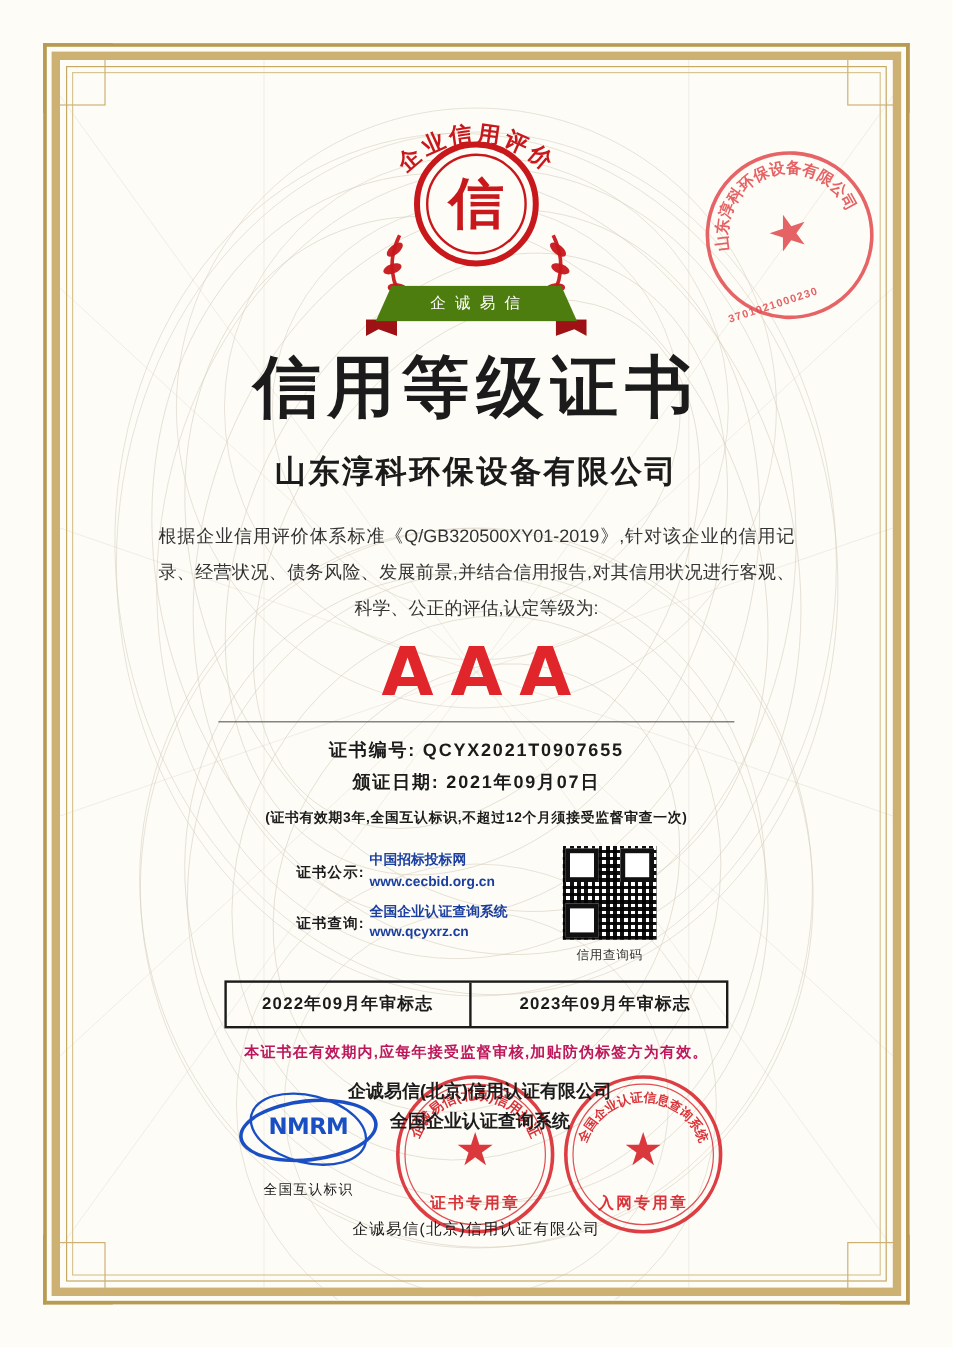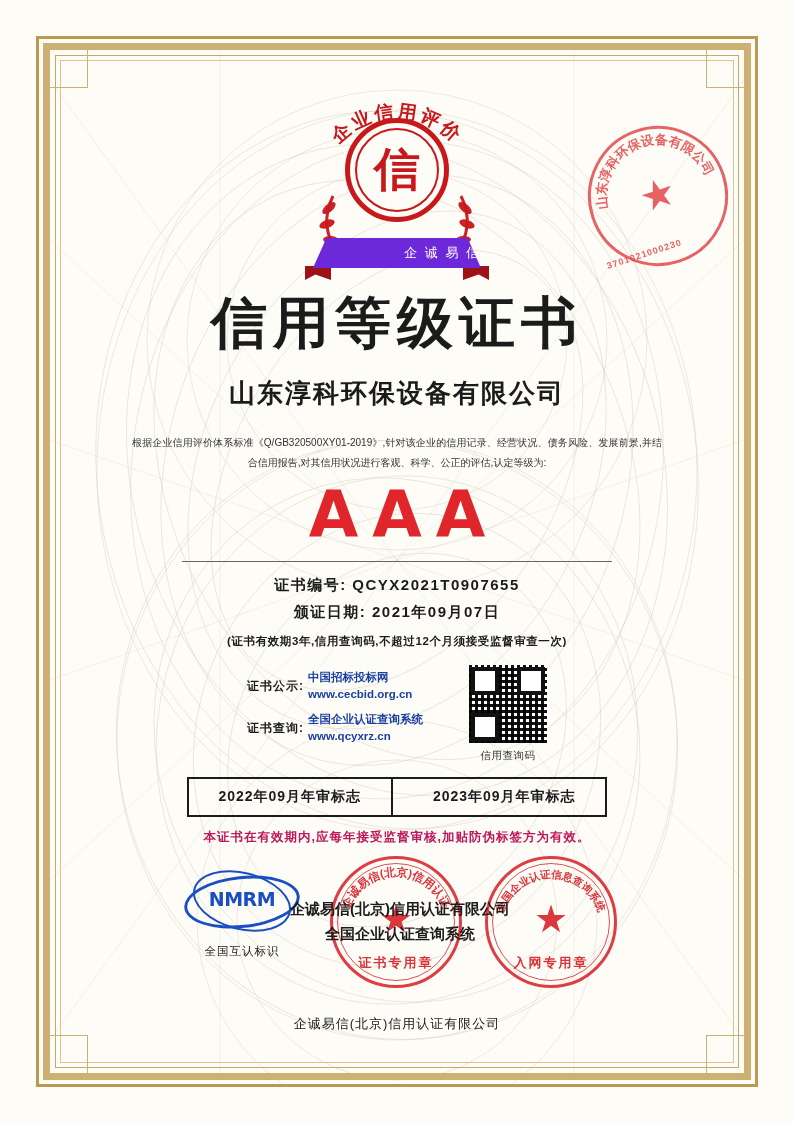--- a/index.html
+++ b/index.html
@@ -134,27 +134,26 @@
     color: #c8181c;
     line-height: 1;
   }
   .ribbon {
     position: absolute;
     left: 50%;
     transform: translateX(-50%);
     bottom: 8px;
     width: 168px;
     height: 30px;
-    background: #6d28d9;
+    background: #4d7c0f;
     color: #fff;
     font-size: 13px;
     letter-spacing: 2px;
     line-height: 30px;
     clip-path: polygon(8% 0, 92% 0, 100% 100%, 0 100%);
-    text-align: right;
   }
   .ribbon-tails {
     position: absolute;
     left: 50%;
     transform: translateX(-50%);
     bottom: -4px;
     width: 200px;
     height: 14px;
   }
   .ribbon-tails span {
@@ -179,31 +178,31 @@
     margin-top: 14px;
     font-size: 26px;
     font-weight: bold;
     letter-spacing: 2px;
     color: #1b1b1b;
   }
 
   .desc {
     margin: 22px auto 0;
     width: 530px;
-    font-size: 10px;
+    font-size: 15px;
     line-height: 2.0;
     color: #333;
     text-align: justify;
     text-align-last: center;
   }
 
   .grade {
     margin-top: 6px;
     font-family: "DejaVu Sans", sans-serif;
-    font-size: 64px;
+    font-size: 56px;
     font-weight: bold;
     letter-spacing: 14px;
     color: #e0262b;
     line-height: 1.15;
     text-indent: 14px;
   }
 
   .rule {
     width: 430px;
     height: 1px;
@@ -319,21 +318,21 @@
     letter-spacing: 1px;
     color: #be185d;
   }
 
   
   .seals {
     margin-top: 14px;
     display: flex;
     justify-content: center;
     align-items: flex-start;
-    gap: 23px;
+    gap: 8px;
     height: 120px;
   }
   .nmrm {
     width: 130px;
     text-align: center;
     padding-top: 10px;
   }
   .nmrm-mark {
     width: 120px;
     height: 66px;
@@ -583,21 +582,21 @@
 
     <div class="kv">
       <span>证书编号:</span>
       <span>QCYX2021T0907655</span>
     </div>
     <div class="kv">
       <span>颁证日期:</span>
       <span>2021年09月07日</span>
     </div>
 
-    <div class="note">(证书有效期3年,信用查询码,不超过12个月须接受监督审查一次)</div>
+    <div class="note">(证书有效期3年,全国互认标识,不超过12个月须接受监督审查一次)</div>
 
     <div class="query-row">
       <div class="query-list">
         <div class="q-item">
           <span class="q-label">证书公示:</span>
           <span class="q-value">
             <span class="site">中国招标投标网</span>
             <span class="site">www.cecbid.org.cn</span>
           </span>
         </div>

